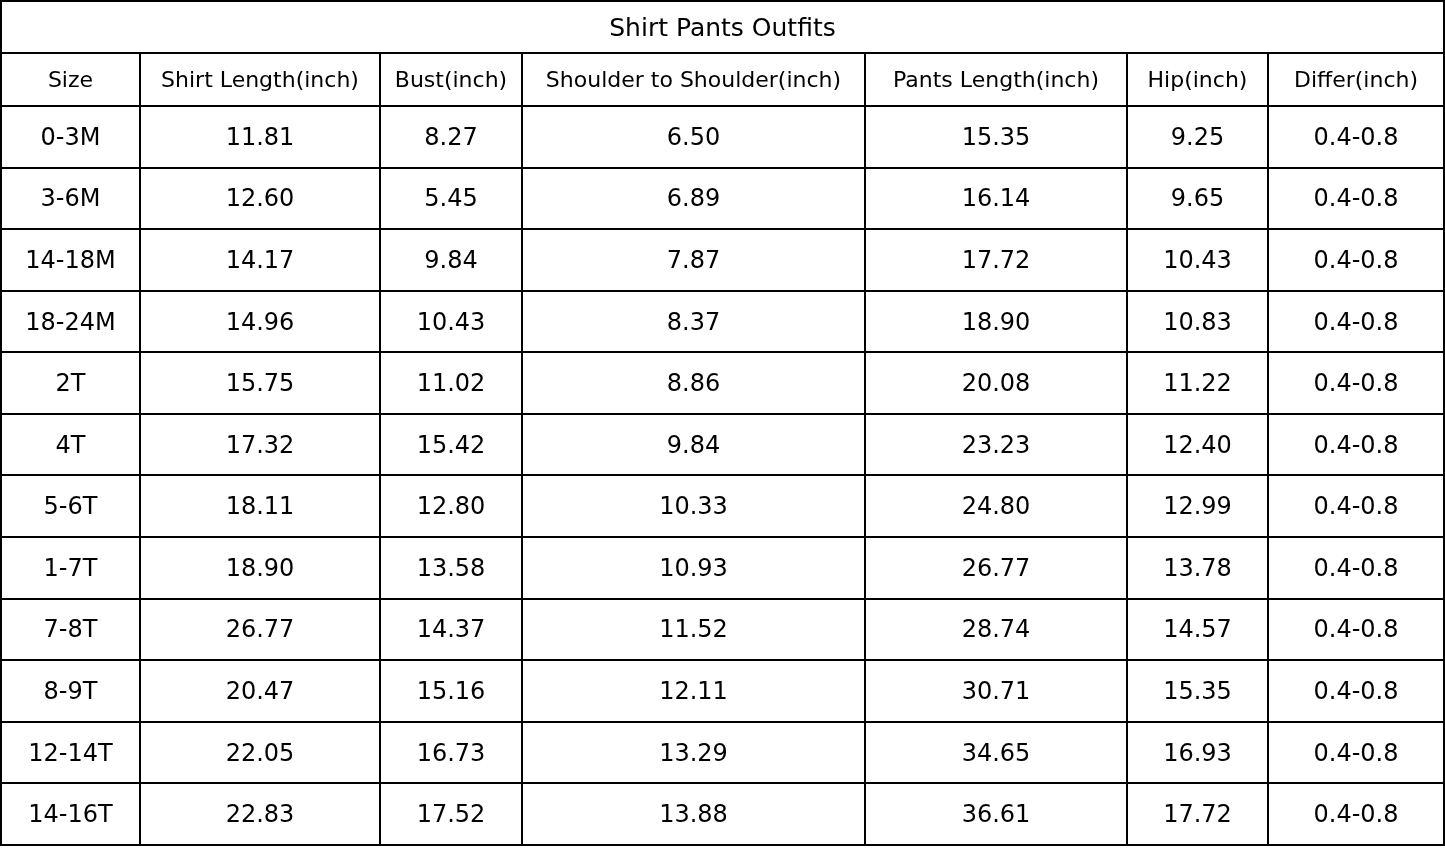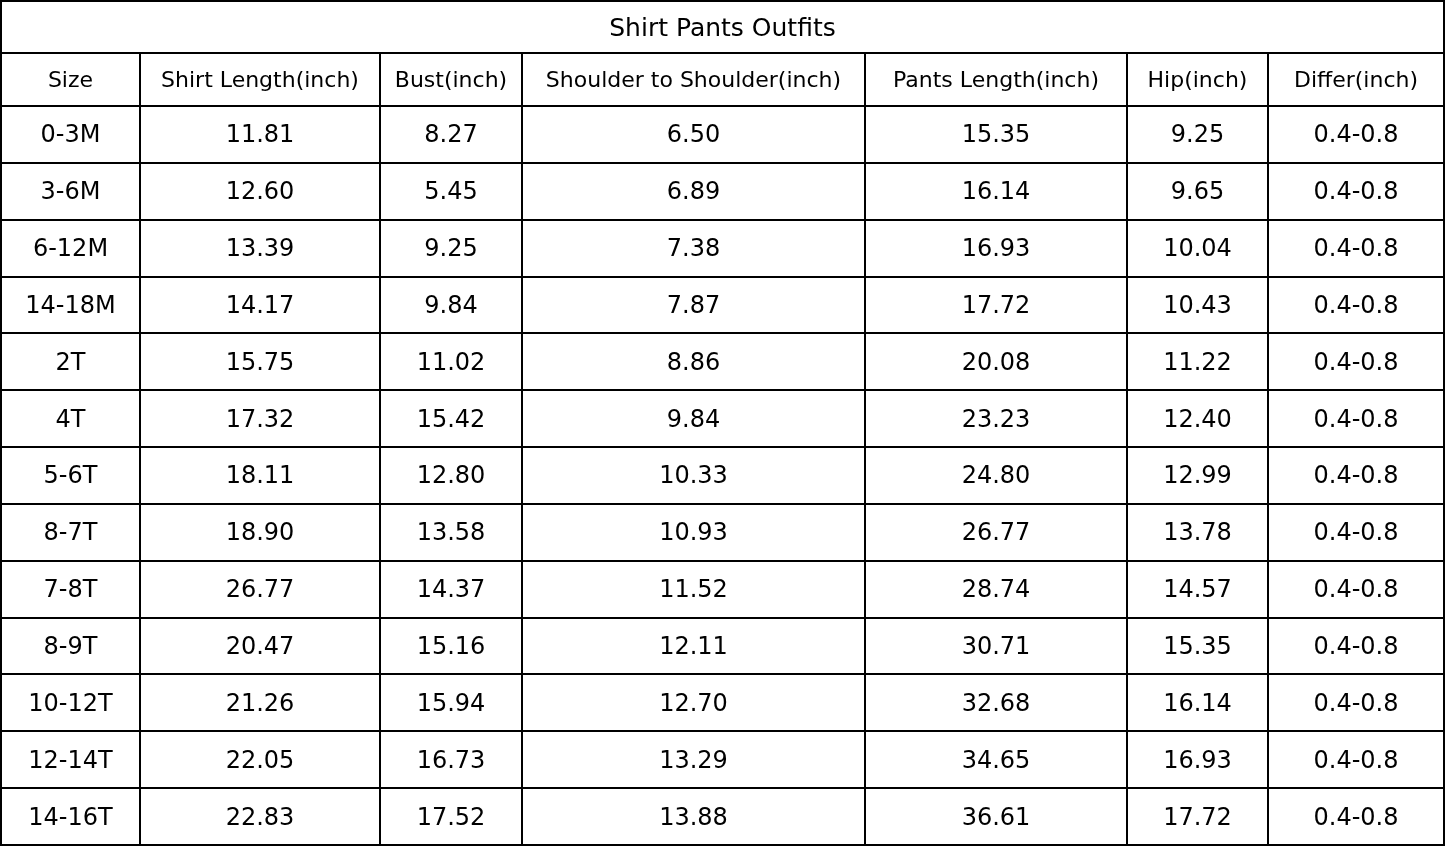--- a/index.html
+++ b/index.html
@@ -91,35 +91,35 @@
     <tr>
       <td class="body-cell">3-6M</td>
       <td class="body-cell">12.60</td>
       <td class="body-cell">5.45</td>
       <td class="body-cell">6.89</td>
       <td class="body-cell">16.14</td>
       <td class="body-cell">9.65</td>
       <td class="body-cell">0.4-0.8</td>
     </tr>
     <tr>
-      <td class="body-cell">6-12M</td>
-      <td class="body-cell">13.39</td>
-      <td class="body-cell">9.25</td>
-      <td class="body-cell">7.38</td>
-      <td class="body-cell">16.93</td>
-      <td class="body-cell">10.04</td>
-      <td class="body-cell">0.4-0.8</td>
-    </tr>
-    <tr>
       <td class="body-cell">14-18M</td>
       <td class="body-cell">14.17</td>
       <td class="body-cell">9.84</td>
       <td class="body-cell">7.87</td>
       <td class="body-cell">17.72</td>
       <td class="body-cell">10.43</td>
+      <td class="body-cell">0.4-0.8</td>
+    </tr>
+    <tr>
+      <td class="body-cell">18-24M</td>
+      <td class="body-cell">14.96</td>
+      <td class="body-cell">10.43</td>
+      <td class="body-cell">8.37</td>
+      <td class="body-cell">18.90</td>
+      <td class="body-cell">10.83</td>
       <td class="body-cell">0.4-0.8</td>
     </tr>
     <tr>
       <td class="body-cell">2T</td>
       <td class="body-cell">15.75</td>
       <td class="body-cell">11.02</td>
       <td class="body-cell">8.86</td>
       <td class="body-cell">20.08</td>
       <td class="body-cell">11.22</td>
       <td class="body-cell">0.4-0.8</td>
@@ -136,21 +136,21 @@
     <tr>
       <td class="body-cell">5-6T</td>
       <td class="body-cell">18.11</td>
       <td class="body-cell">12.80</td>
       <td class="body-cell">10.33</td>
       <td class="body-cell">24.80</td>
       <td class="body-cell">12.99</td>
       <td class="body-cell">0.4-0.8</td>
     </tr>
     <tr>
-      <td class="body-cell">8-7T</td>
+      <td class="body-cell">1-7T</td>
       <td class="body-cell">18.90</td>
       <td class="body-cell">13.58</td>
       <td class="body-cell">10.93</td>
       <td class="body-cell">26.77</td>
       <td class="body-cell">13.78</td>
       <td class="body-cell">0.4-0.8</td>
     </tr>
     <tr>
       <td class="body-cell">7-8T</td>
       <td class="body-cell">26.77</td>
@@ -163,29 +163,20 @@
     <tr>
       <td class="body-cell">8-9T</td>
       <td class="body-cell">20.47</td>
       <td class="body-cell">15.16</td>
       <td class="body-cell">12.11</td>
       <td class="body-cell">30.71</td>
       <td class="body-cell">15.35</td>
       <td class="body-cell">0.4-0.8</td>
     </tr>
     <tr>
-      <td class="body-cell">10-12T</td>
-      <td class="body-cell">21.26</td>
-      <td class="body-cell">15.94</td>
-      <td class="body-cell">12.70</td>
-      <td class="body-cell">32.68</td>
-      <td class="body-cell">16.14</td>
-      <td class="body-cell">0.4-0.8</td>
-    </tr>
-    <tr>
       <td class="body-cell">12-14T</td>
       <td class="body-cell">22.05</td>
       <td class="body-cell">16.73</td>
       <td class="body-cell">13.29</td>
       <td class="body-cell">34.65</td>
       <td class="body-cell">16.93</td>
       <td class="body-cell">0.4-0.8</td>
     </tr>
     <tr>
       <td class="body-cell">14-16T</td>

